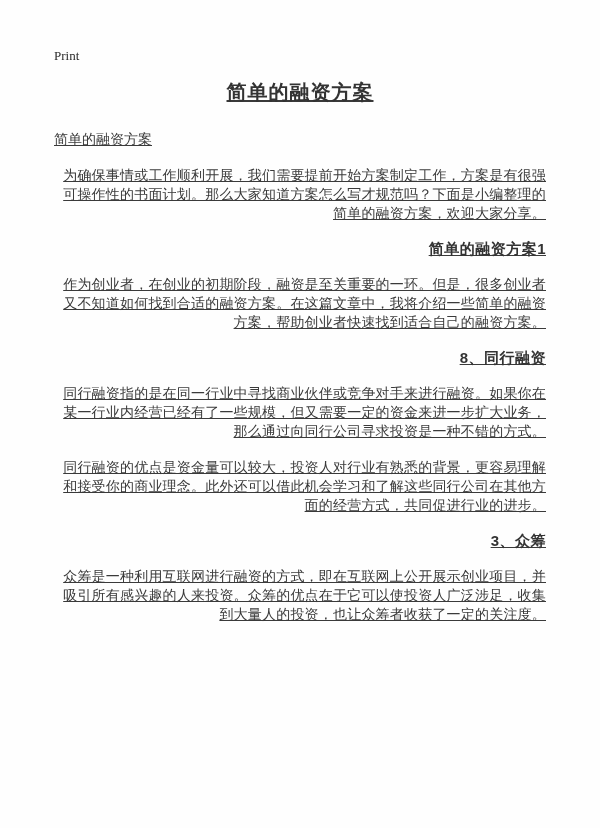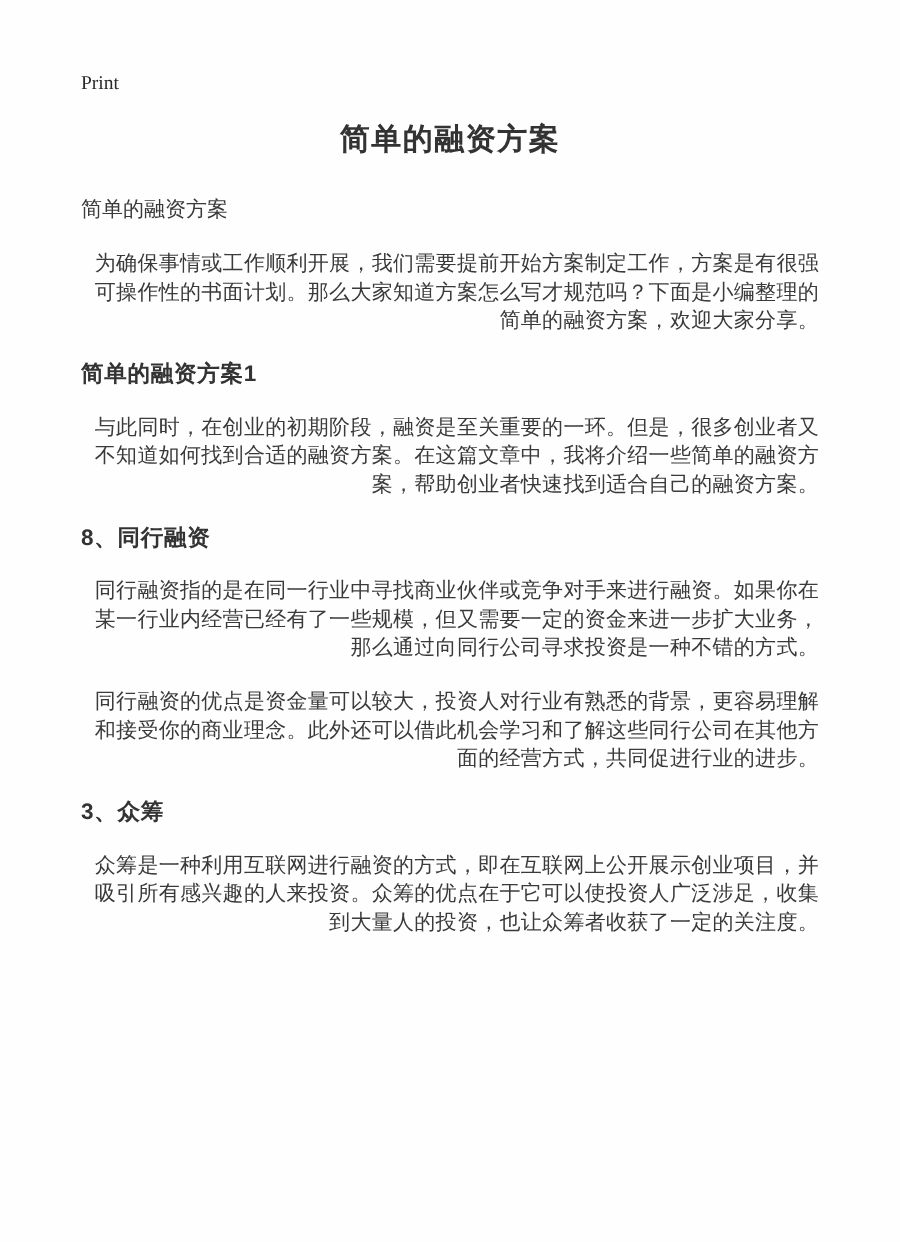--- a/index.html
+++ b/index.html
@@ -6,20 +6,21 @@
   html, body { background: #e9e9e9; }
   .page {
     position: relative;
     width: 600px;
     height: 828px;
     margin: 0 auto;
     background: #fefefe;
     overflow: hidden;
     font-family: "Liberation Sans", "DejaVu Sans", sans-serif;
     color: #3a3a3a;
+    text-decoration: underline;
   }
   .content {
     padding: 46px 54px 0 54px;
   }
   .print-label {
     font-family: "Liberation Serif", "DejaVu Serif", serif;
     font-size: 13px;
     color: #2b2b2b;
     display: inline-block;
     cursor: pointer;
@@ -45,37 +46,38 @@
     margin: 0 0 17px 0;
     text-align: right;
     word-break: break-all;
   }
   .body-blocks h3.heading {
     font-size: 15px;
     font-weight: bold;
     color: #333333;
     letter-spacing: 0.5px;
     margin: 14px 0 16px 0;
+    text-align: right;
   }
 </style>
 </head>
 <body>
 
 <div class="page">
   <div class="content">
     <span class="print-label">Print</span>
 
     <h1 class="doc-title">简单的融资方案</h1>
 
     <div class="doc-subtitle">简单的融资方案</div>
 
     <div class="body-blocks">
         <p class="paragraph">为确保事情或工作顺利开展，我们需要提前开始方案制定工作，方案是有很强可操作性的书面计划。那么大家知道方案怎么写才规范吗？下面是小编整理的简单的融资方案，欢迎大家分享。</p>
         <h3 class="heading">简单的融资方案1</h3>
-        <p class="paragraph">与此同时，在创业的初期阶段，融资是至关重要的一环。但是，很多创业者又不知道如何找到合适的融资方案。在这篇文章中，我将介绍一些简单的融资方案，帮助创业者快速找到适合自己的融资方案。</p>
+        <p class="paragraph">作为创业者，在创业的初期阶段，融资是至关重要的一环。但是，很多创业者又不知道如何找到合适的融资方案。在这篇文章中，我将介绍一些简单的融资方案，帮助创业者快速找到适合自己的融资方案。</p>
         <h3 class="heading">8、同行融资</h3>
         <p class="paragraph">同行融资指的是在同一行业中寻找商业伙伴或竞争对手来进行融资。如果你在某一行业内经营已经有了一些规模，但又需要一定的资金来进一步扩大业务，那么通过向同行公司寻求投资是一种不错的方式。</p>
         <p class="paragraph">同行融资的优点是资金量可以较大，投资人对行业有熟悉的背景，更容易理解和接受你的商业理念。此外还可以借此机会学习和了解这些同行公司在其他方面的经营方式，共同促进行业的进步。</p>
         <h3 class="heading">3、众筹</h3>
         <p class="paragraph">众筹是一种利用互联网进行融资的方式，即在互联网上公开展示创业项目，并吸引所有感兴趣的人来投资。众筹的优点在于它可以使投资人广泛涉足，收集到大量人的投资，也让众筹者收获了一定的关注度。</p>
       </div>
   </div>
 </div>
 
 </body></html>

